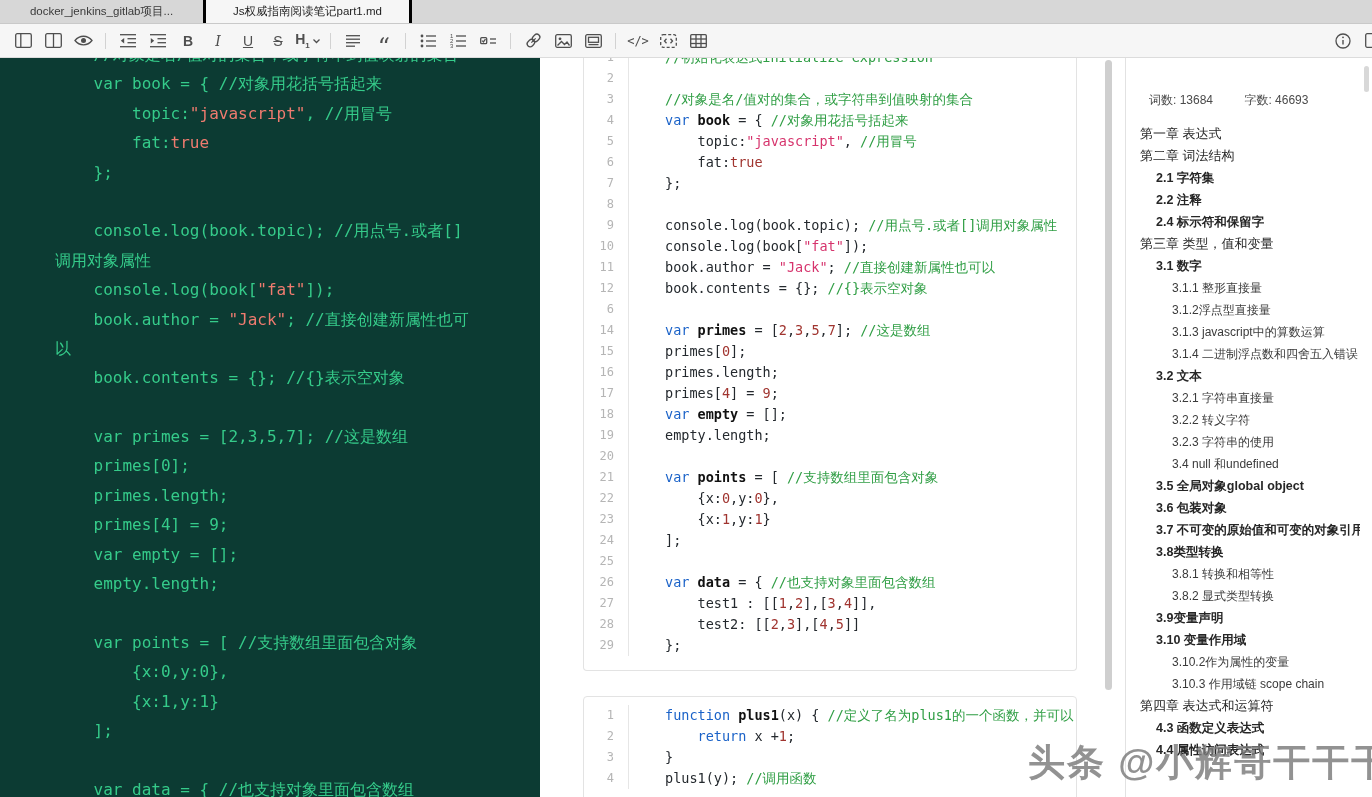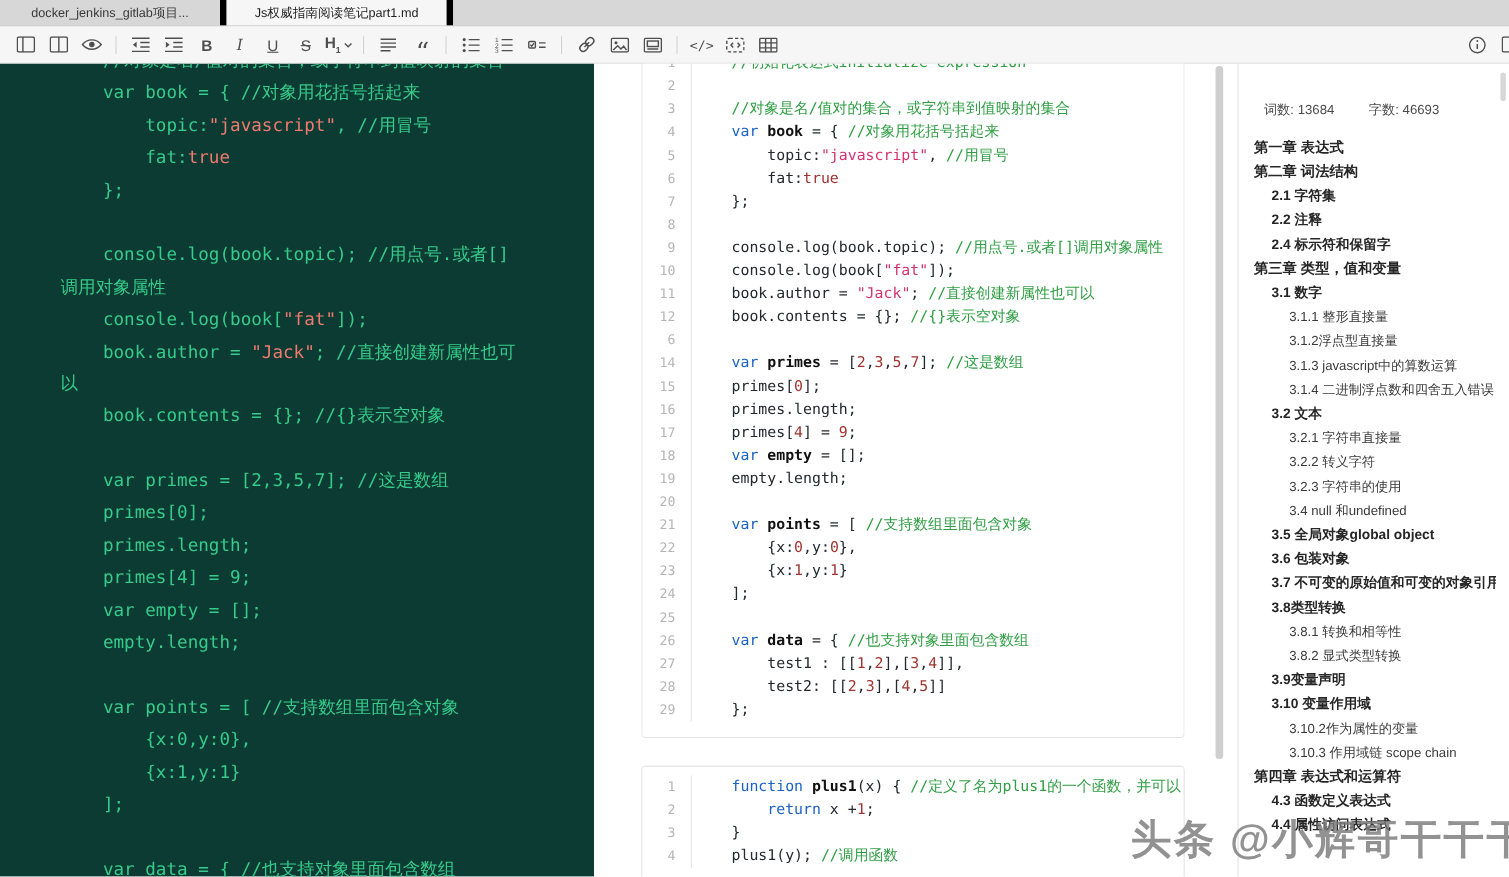--- a/index.html
+++ b/index.html
@@ -2,21 +2,21 @@
 <html style="--editor-bg: #0c3b33; --editor-text: #35cb8a; --editor-accent: #ef7b6f; --kw: #1a62c8; --str: #d6336c; --com: #2f9e44; --num: #a0342f;"><head>
 <meta charset="utf-8">
 <style>
   *{margin:0;padding:0;box-sizing:border-box}
   html,body{width:1372px;height:797px;overflow:hidden;background:#fff;font-family:"Liberation Sans",sans-serif}
   .app{position:relative;width:1372px;height:797px;background:#fff;overflow:hidden}
 
   
   .tabbar{display:flex;height:24px;background:#d9d9d9;border-bottom:1px solid #c9c9c9}
   .tab{display:flex;align-items:center;justify-content:center;width:206px;font-size:11.5px;color:#3a3a3a;
-       border-right:6px solid #000000;background:#d7d7d7;white-space:nowrap;overflow:hidden;cursor:default}
+       border-right:3px solid #000000;background:#d7d7d7;white-space:nowrap;overflow:hidden;cursor:default}
   .tab.active{background:#f6f6f6;color:#1f1f1f}
   .tab-fill{flex:1;background:#d7d7d7}
 
   
   .toolbar{display:flex;align-items:center;justify-content:space-between;height:34px;background:#f6f6f6;
            border-bottom:1px solid #dcdcdc;padding:0 8px;overflow:hidden}
   .tb-left,.tb-right{display:flex;align-items:center;height:100%}
   .tb-btn{display:flex;align-items:center;justify-content:center;min-width:30px;height:26px;padding:0 2px;
           background:none;border:none;cursor:pointer;color:#4f4f4f}
   .tb-sep{width:1px;height:16px;background:#d2d2d2;margin:0 7px}
@@ -51,21 +51,21 @@
   .m-n{color:var(--num,#a0342f)}
   .m-p{color:#24292e}
   .pv-scrollbar{position:absolute;top:2px;right:13px;width:7px;height:630px;border-radius:4px;background:#cfcfcf}
 
   
   .outline{flex:1;position:relative;background:#fff;border-left:1px solid #e2e2e2;padding:34px 12px 0 14px;overflow:hidden}
   .counts{font-size:12px;color:#4a4a4a;margin-left:9px;margin-bottom:14px;white-space:nowrap}
   .counts span + span{margin-left:28px}
   .ol-list{}
   .ol-item{height:22px;line-height:22px;white-space:nowrap;overflow:hidden;color:#262626;cursor:pointer}
-  .lvl1{font-size:13px;font-weight:700}
+  .lvl1{font-size:13px;font-weight:400}
   .lvl2{font-size:12.5px;font-weight:700;padding-left:16px}
   .lvl3{font-size:12px;font-weight:400;padding-left:32px;color:#3a3a3a}
   .ol-scroll{position:absolute;top:8px;right:3px;width:5px;height:26px;border-radius:3px;background:#d8d8d8}
 
   
   .watermark{position:absolute;left:1028px;top:738px;z-index:10;font-size:37px;font-weight:800;
              color:rgba(122,122,122,0.82);letter-spacing:2px;white-space:nowrap}
 </style>
 </head>
 <body>

